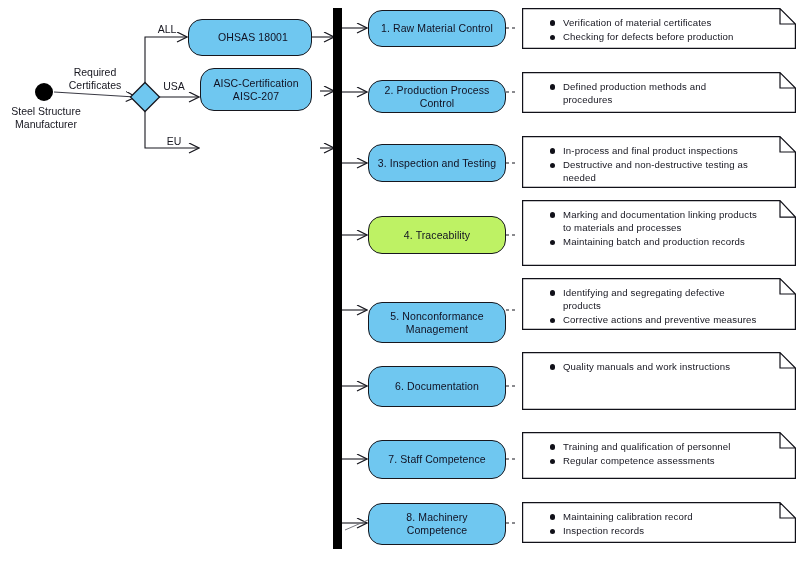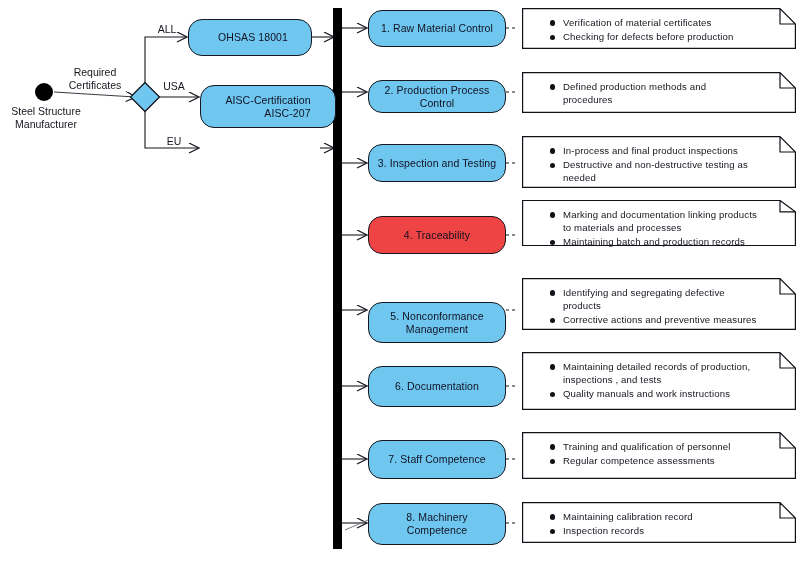--- a/index.html
+++ b/index.html
@@ -20,21 +20,21 @@
     display:flex;align-items:center;justify-content:center;
     text-align:center;
     font-size:10.5px;line-height:13px;
     letter-spacing:.1px;
     color:#111122;
     background:#6ec6ef;
     padding:2px 6px;
     z-index:3;
   }
   .node.blue{background:#6fc7f0;}
-  .node.orange{background:#ef4444;}
+  .node.orange{background:#bef264;}
   .node span{display:block;}
 
   
   .note{
     position:absolute;box-sizing:border-box;
     background:#ffffff;
     z-index:3;
     margin-left:6px;
   }
   .note .noteframe{position:absolute;left:0;top:0;width:100%;height:100%;}
@@ -139,21 +139,21 @@
   </svg>
 
   <div class="lbl" style="left:150px;top:23px;width:34px;">ALL</div>
   <div class="lbl" style="left:157px;top:72px;width:34px;margin-top:8px;">USA</div>
   <div class="lbl" style="left:157px;top:135px;width:34px;">EU</div>
 
   <div class="node blue" style="left:188px;top:19px;width:124px;height:37px;padding-left:12px;">
     <span style="white-space:pre-line;">OHSAS 18001</span>
   </div>
 
-  <div class="node blue" style="left:200px;top:85px;width:136px;height:43px;text-align:right;">
+  <div class="node blue" style="left:200px;top:68px;width:112px;height:43px;">
     <span style="white-space:pre-line;">AISC-Certification
 AISC-207</span>
   </div>
 
 
   <div class="syncbar" style="left:333px;top:8px;width:9px;height:541px;"></div>
 
   <div class="node blue" style="left:368px;top:10px;width:138px;height:37px;">
     <span style="white-space:pre-line;">1. Raw Material Control</span>
   </div>
@@ -205,21 +205,21 @@
     <svg class="noteframe" viewBox="0 0 274 52" preserveAspectRatio="none">
       <path d="M0.6,0.6 L258,0.6 L273.4,16 L273.4,51.4 L0.6,51.4 Z M258,0.6 L258,16 L273.4,16" fill="#ffffff" stroke="#111119" stroke-width="1.2" vector-effect="non-scaling-stroke"></path>
     </svg>
     <ul>
       <li>In-process and final product inspections</li>
       <li>Destructive and non-destructive testing as
 needed</li>
     </ul>
   </div>
 
-  <div class="note" style="left:516px;top:200px;width:274px;height:46px;">
+  <div class="note" style="left:516px;top:200px;width:274px;height:66px;">
     <svg class="noteframe" viewBox="0 0 274 62" preserveAspectRatio="none">
       <path d="M0.6,0.6 L258,0.6 L273.4,16 L273.4,61.4 L0.6,61.4 Z M258,0.6 L258,16 L273.4,16" fill="#ffffff" stroke="#111119" stroke-width="1.2" vector-effect="non-scaling-stroke"></path>
     </svg>
     <ul>
       <li>Marking and documentation linking products
 to materials and processes</li>
       <li> Maintaining batch and production records</li>
     </ul>
   </div>
 
@@ -232,22 +232,20 @@
 products</li>
       <li>Corrective actions and preventive measures</li>
     </ul>
   </div>
 
   <div class="note" style="left:516px;top:352px;width:274px;height:58px;">
     <svg class="noteframe" viewBox="0 0 274 58" preserveAspectRatio="none">
       <path d="M0.6,0.6 L258,0.6 L273.4,16 L273.4,57.4 L0.6,57.4 Z M258,0.6 L258,16 L273.4,16" fill="#ffffff" stroke="#111119" stroke-width="1.2" vector-effect="non-scaling-stroke"></path>
     </svg>
     <ul>
-      <li>Maintaining detailed records of production,
-inspections , and tests</li>
       <li>Quality manuals and work instructions</li>
     </ul>
   </div>
 
   <div class="note" style="left:516px;top:432px;width:274px;height:47px;">
     <svg class="noteframe" viewBox="0 0 274 47" preserveAspectRatio="none">
       <path d="M0.6,0.6 L258,0.6 L273.4,16 L273.4,46.4 L0.6,46.4 Z M258,0.6 L258,16 L273.4,16" fill="#ffffff" stroke="#111119" stroke-width="1.2" vector-effect="non-scaling-stroke"></path>
     </svg>
     <ul>
       <li>Training and qualification of personnel</li>

